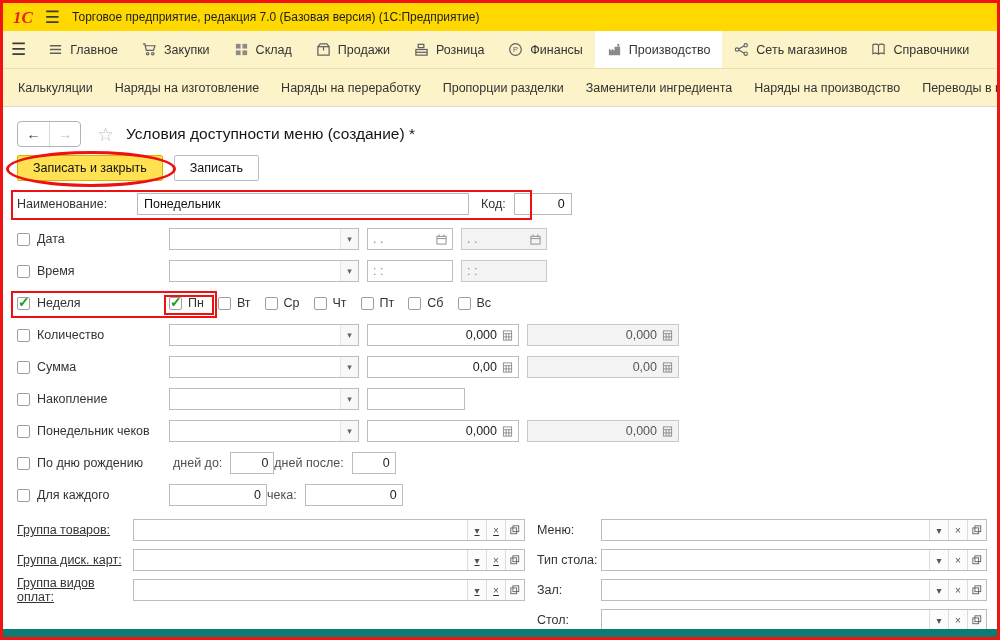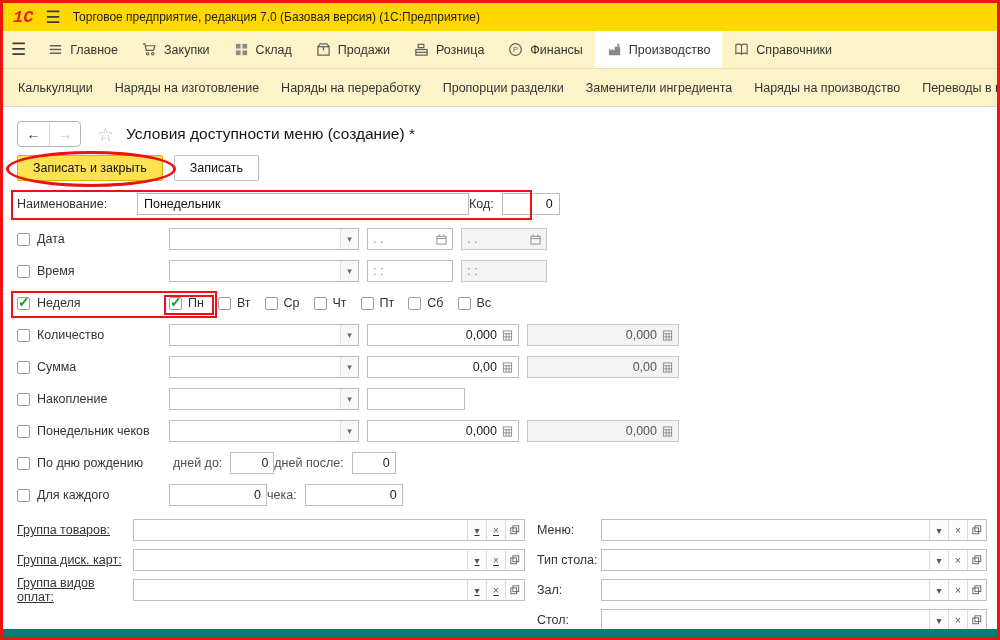--- a/index.html
+++ b/index.html
@@ -3,21 +3,21 @@
 <meta charset="utf-8">
 <style>
   * { box-sizing: border-box; }
   html,body { margin:0; padding:0; background:#e9e9e9; }
   body { font-family:"Liberation Sans", sans-serif; }
   .page { position:relative; width:1000px; height:640px; background:#fff;
           border:3px solid #f01313; overflow:hidden; }
 
   
   .titlebar { height:28px; background:#ffd800; display:flex; align-items:center; padding:0 10px; gap:12px; }
-  .logo { font-family:Liberation Mono, monospace; font-style:italic; font-weight:bold; font-size:17px; color:#e0231f; line-height:1;text-align:center; }
+  .logo { font-family:Liberation Serif, serif; font-style:italic; font-weight:bold; font-size:17px; color:#e0231f; line-height:1;text-align:center; }
   .burger { font-size:17px; color:#3b3b3b; line-height:1; cursor:pointer; }
   .win-title { font-size:12px; color:#1e1e1e; }
 
   
   .ribbon { height:38px; background:#fcf3c8; display:flex; align-items:stretch; padding-left:8px; border-bottom:1px solid #ebe1ab; }
   .ribbon .burger { align-self:center; margin-right:10px; }
   .tab { display:flex; align-items:center; gap:7px; padding:0 12px; font-size:12.5px; color:#333; cursor:pointer; white-space:nowrap; }
   .tab.active { background:#fff; }
   .tab svg { flex:none; }
 
@@ -37,21 +37,21 @@
   
   .toolbar { display:flex; gap:11px; margin:0 0 10px 14px; position:relative; }
   .btn { font-size:12.5px; padding:5px 15px; border:1px solid #bdbdbd; background:#fff; border-radius:2px; color:#111; cursor:pointer; }
   .btn.primary { background:#ffe152; border-color:#d8b400; }
 
   
   .namerow { display:flex; align-items:center; margin-left:14px; height:26px; font-size:12.5px; color:#333; }
   .lbl-name { width:120px; }
   .input { height:22px; border:1px solid #b9b9b9; font-size:12.5px; padding:0 6px; color:#111; background:#fff; font-family:"Liberation Sans",sans-serif; }
   .name-input { width:332px; }
-  .lbl-code { margin-left:0; margin-right:8px; }
+  .lbl-code { margin-left:12px; margin-right:8px; }
   .code-field { width:58px; display:flex; align-items:center; justify-content:flex-end; }
 
   
   .conds { margin-top:6px; }
   .crow { display:flex; align-items:center; height:32px; padding-left:14px; font-size:12.5px; color:#333; }
   .ccol1 { width:152px; display:flex; align-items:center; gap:7px; flex:none; }
   .checkbox { width:13px; height:13px; border:1px solid #9f9f9f; border-radius:2px; background:#fff; position:relative; flex:none; cursor:pointer; }
   .checkbox.checked::after { content:"✓"; position:absolute; left:0; top:-4px; font-size:14px; font-weight:bold; color:#14a014; }
   .combo { width:190px; height:22px; border:1px solid #bdbdbd; background:#fff; display:flex; align-items:center; flex:none; }
   .combo .arrow { margin-left:auto; width:18px; height:100%; display:flex; align-items:center; justify-content:center;
@@ -173,20 +173,32 @@
     </div>
 
     <div class="tab active">
       <svg width="15" height="15" viewBox="0 0 16 16">
           <path d="M2 14 V7 l3 2.2 V7 l3 2.2 V5 h6 v9 z" fill="#8a8a8a"></path>
           <rect x="11" y="2" width="2" height="3" fill="#8a8a8a"></rect>
         </svg>
       <span>Производство</span>
     </div>
 
+    <div class="tab">
+      <svg width="15" height="15" viewBox="0 0 16 16">
+          <g fill="none" stroke="#5f5f5f" stroke-width="1.2">
+            <line x1="4" y1="8" x2="12" y2="3.5"></line>
+            <line x1="4" y1="8" x2="12" y2="12.5"></line>
+            <circle cx="3.2" cy="8" r="1.8" fill="#fff"></circle>
+            <circle cx="12.5" cy="3.5" r="1.8" fill="#fff"></circle>
+            <circle cx="12.5" cy="12.5" r="1.8" fill="#fff"></circle>
+          </g>
+        </svg>
+      <span>Сеть магазинов</span>
+    </div>
 
     <div class="tab">
       <svg width="15" height="15" viewBox="0 0 16 16">
           <path d="M8 3.5 C6.5 2 3.5 2 2 3 v9.5 c1.5-1 4.5-1 6 0.5 c1.5-1.5 4.5-1.5 6-0.5 V3 c-1.5-1-4.5-1-6 0.5 z M8 3.5 v10" fill="none" stroke="#5f5f5f" stroke-width="1.2"></path>
         </svg>
       <span>Справочники</span>
     </div>
   </div>
 
   <div class="submenu">

